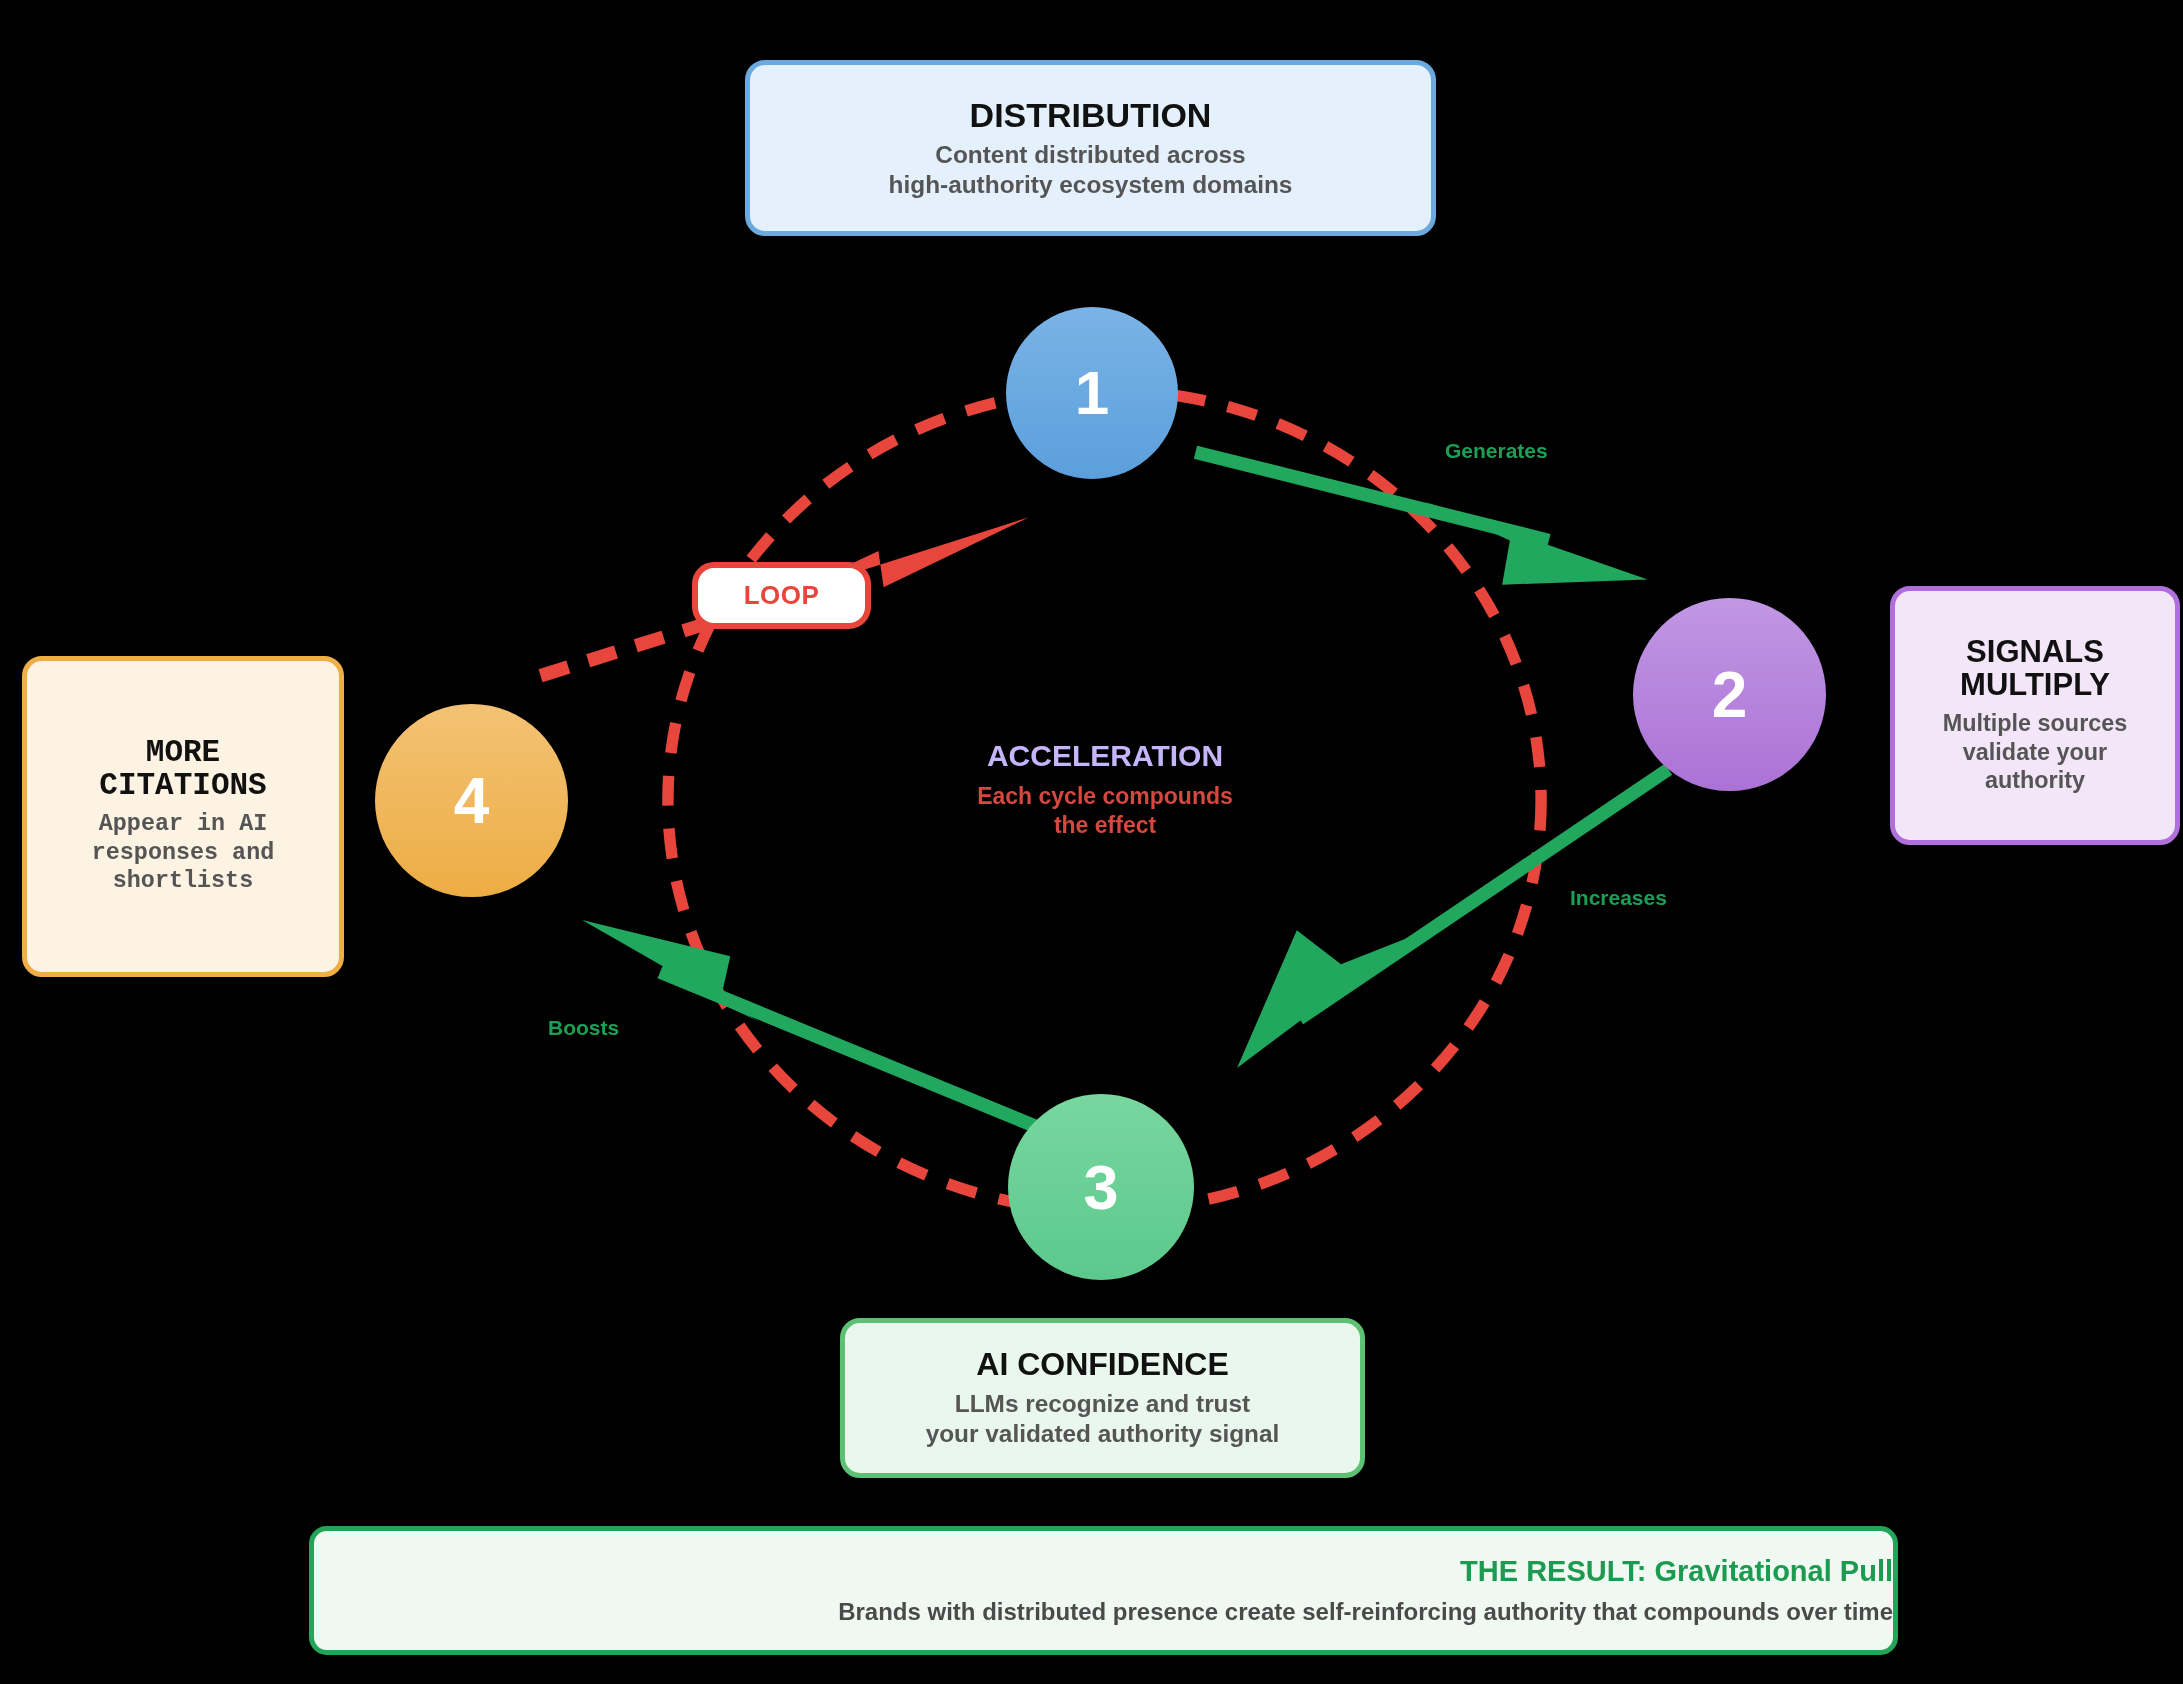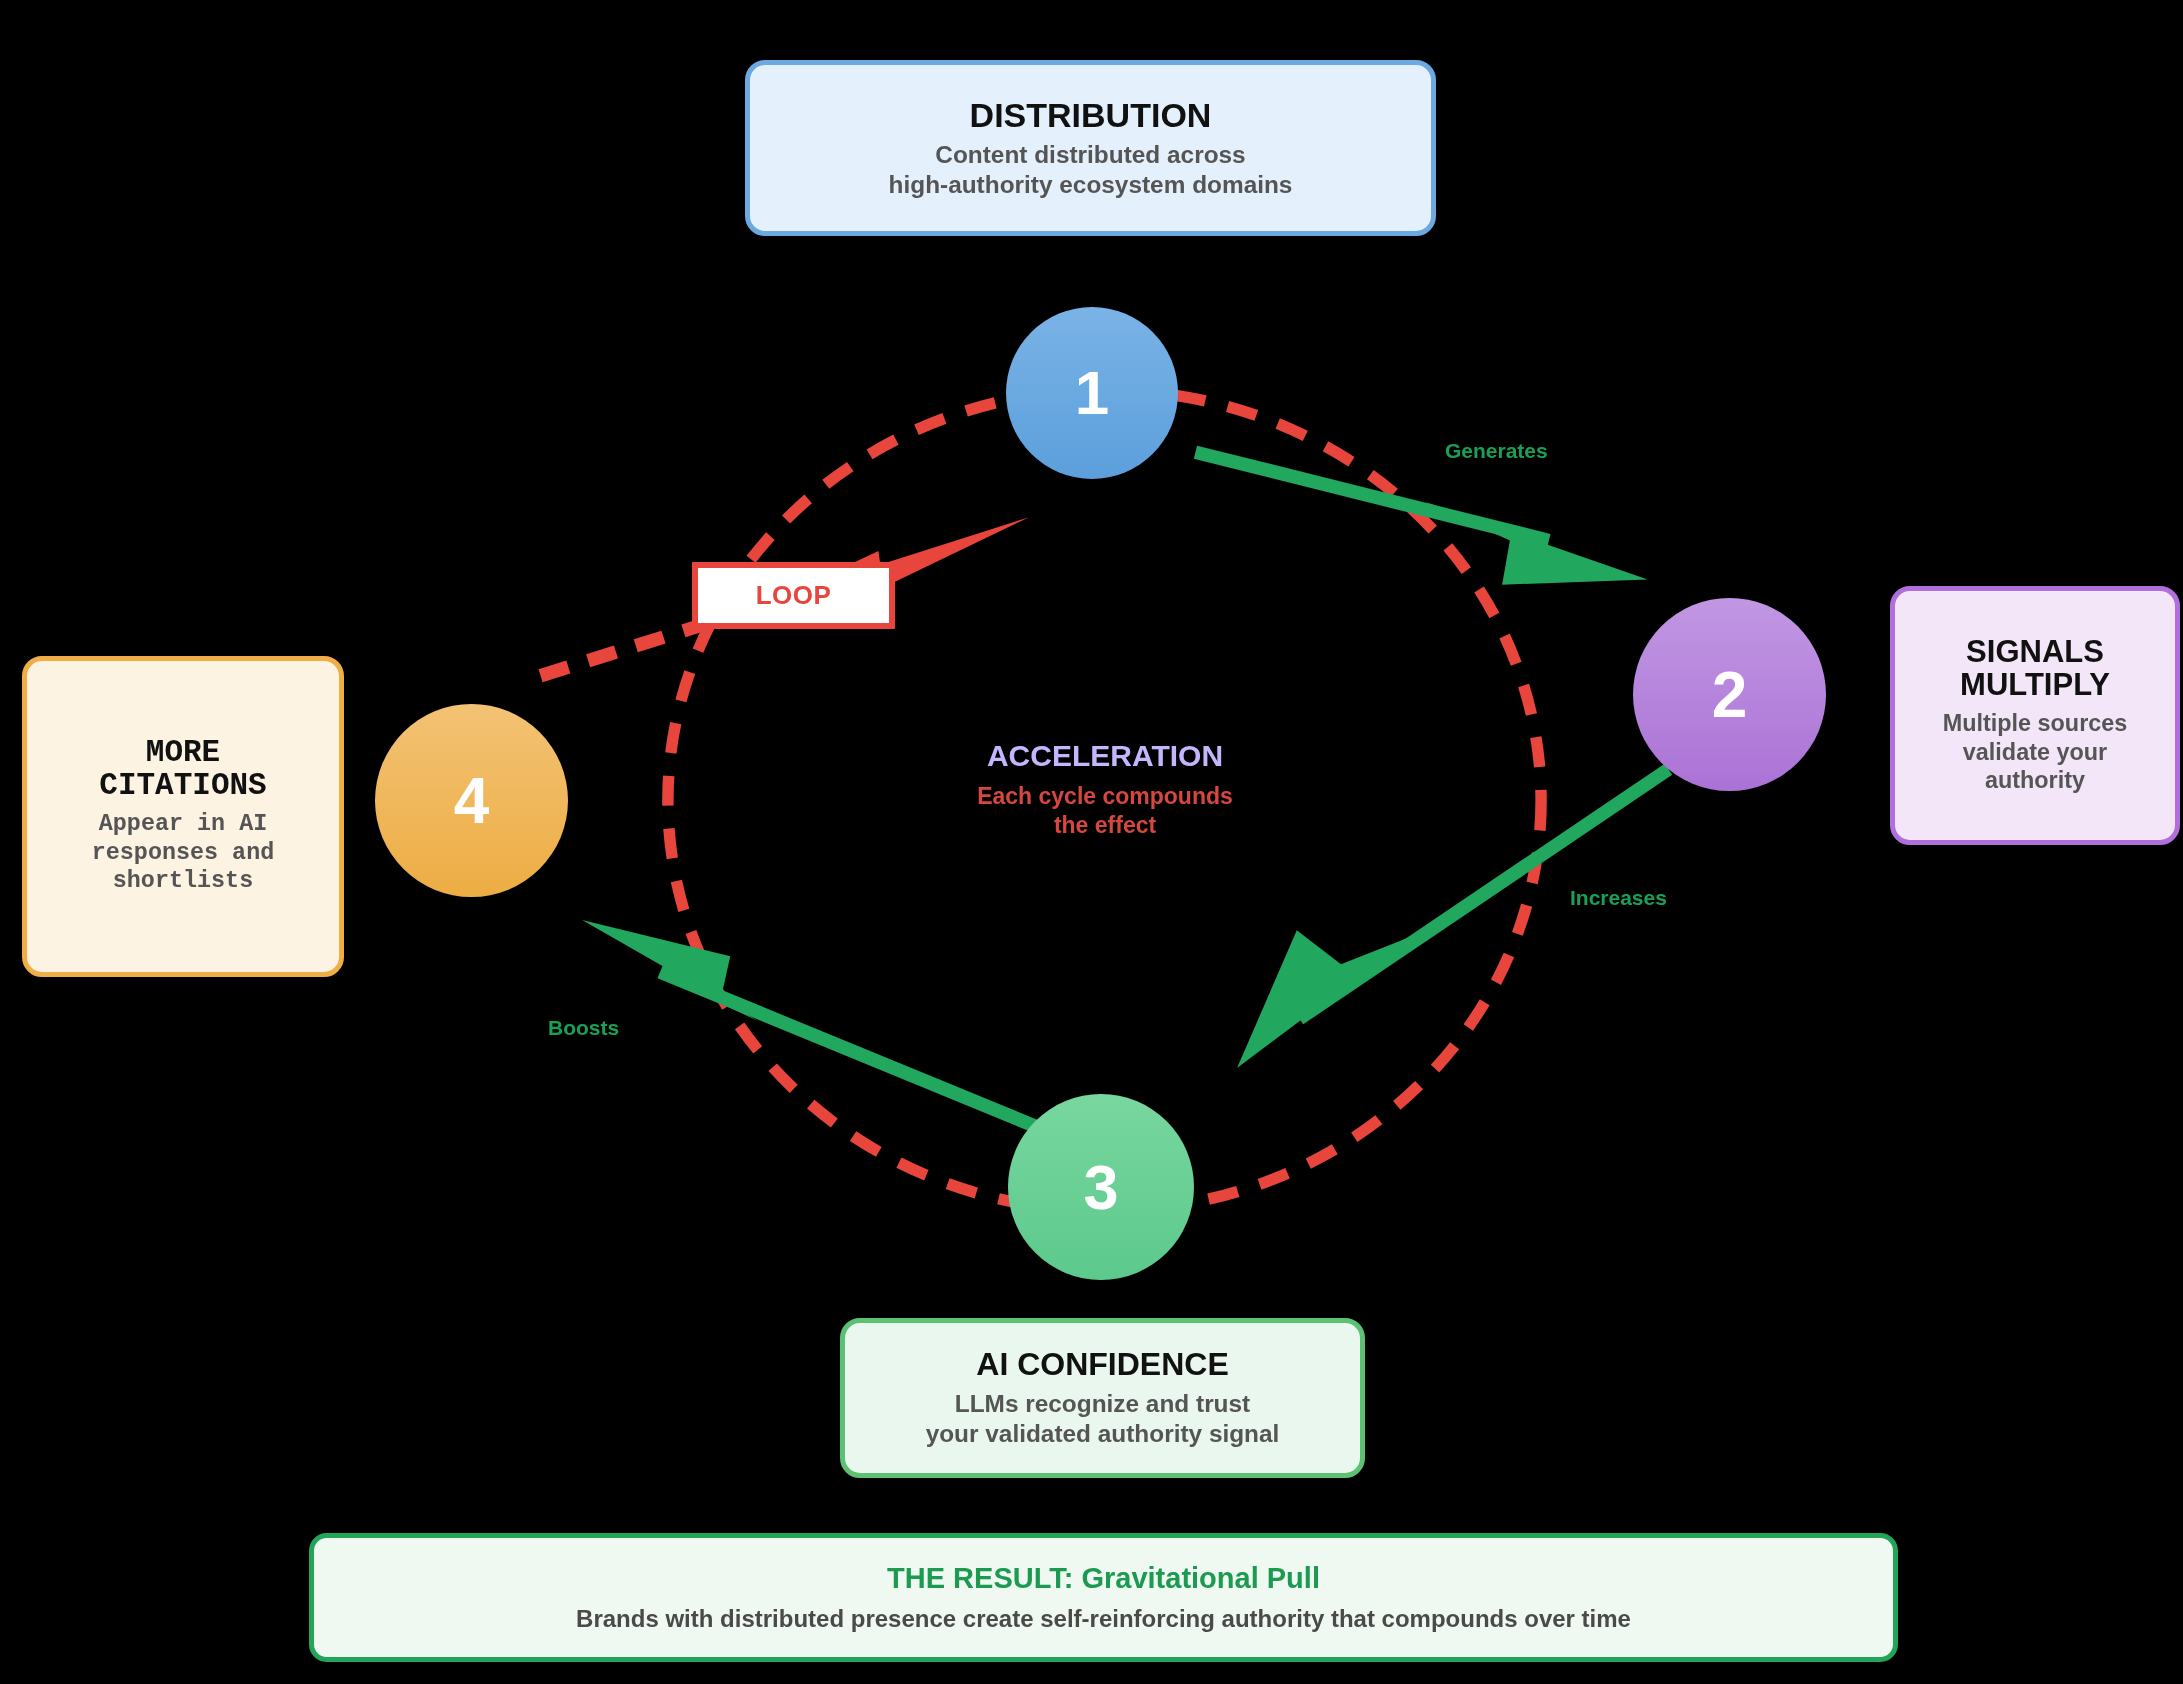--- a/index.html
+++ b/index.html
@@ -31,21 +31,21 @@
   #card-citations .ttl{font-size:31px;}
   #card-citations .sub{font-size:23.4px;}
 
   #card-confidence{left:840px;top:1318px;width:525px;height:160px;
       background:#eaf7ee;border:5.7px solid #5cc173;}
   #card-confidence .ttl{font-size:32px;}
   #card-confidence .sub{font-size:24.4px;}
 
   #banner-result{position:absolute;left:309px;top:1526px;width:1589px;height:129px;
       box-sizing:border-box;border-radius:17.7px;background:#eff9f2;border:5.7px solid #23a559;
-      display:flex;flex-direction:column;align-items:center;justify-content:center;margin-top:7px;}
+      display:flex;flex-direction:column;align-items:flex-end;justify-content:center;}
   #banner-result .rttl{font-size:29px;font-weight:bold;color:#1c9a50;line-height:1;}
   #banner-result .rsub{font-size:24px;font-weight:bold;color:#4a4a4a;margin-top:13.5px;line-height:1;}
 
   
   .node{position:absolute;border-radius:50%;display:flex;align-items:center;justify-content:center;
         color:#fff;font-weight:bold;}
   .node span{line-height:1;}
 
   #node-1{left:1006px;top:307px;width:172px;height:172px;font-size:62px;
       background:linear-gradient(180deg,#7ab3e6 0%,#5b9fdc 100%);}
@@ -61,22 +61,22 @@
   #center-caption .acc{font-size:30px;font-weight:bold;color:#c4b5fd;line-height:1;}
   #center-caption .accsub{font-size:23px;font-weight:bold;color:#d6483f;line-height:1.28;margin-top:11px;}
 
   
   .flabel{position:absolute;font-size:21px;font-weight:bold;color:#19a055;white-space:nowrap;}
   #label-generates{left:1445px;top:439px;}
   #label-increases{left:1570px;top:886px;}
   #label-boosts{left:548px;top:1016px;}
 
   
-  #loop-badge{position:absolute;left:692px;top:562px;width:203px;height:67px;
-      box-sizing:border-box;background:#fff;border:6.2px solid #e8463c;border-radius:1px;
+  #loop-badge{position:absolute;left:692px;top:562px;width:179px;height:67px;
+      box-sizing:border-box;background:#fff;border:6.2px solid #e8463c;border-radius:22px;
       display:flex;align-items:center;justify-content:center;}
   #loop-badge span{font-size:26px;font-weight:bold;color:#e8463c;letter-spacing:0.5px;}
 </style>
 </head>
 <body>
 
 <div id="stage">
 
   <svg class="layer" viewBox="0 0 4200 3240">
     <defs>

